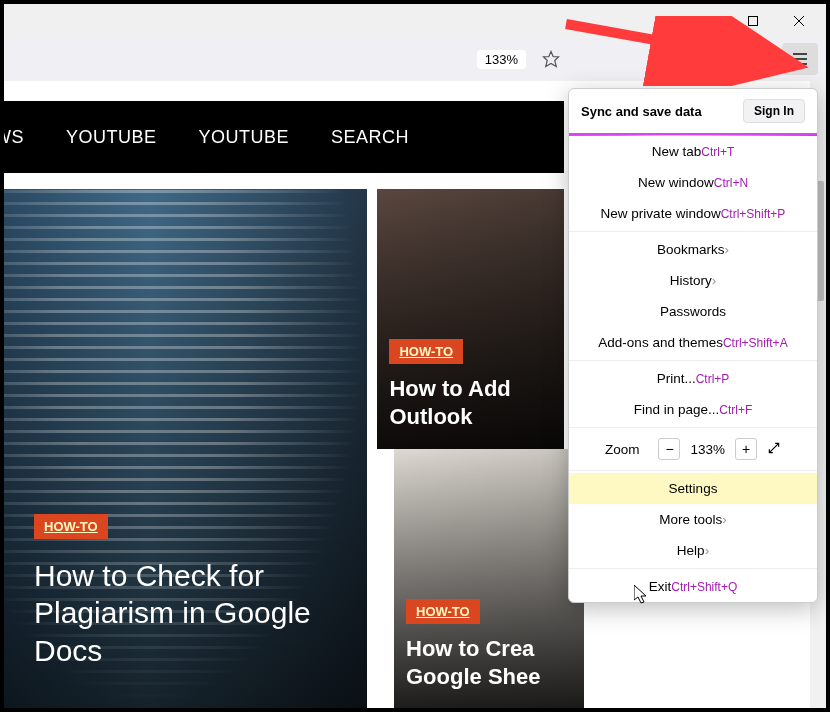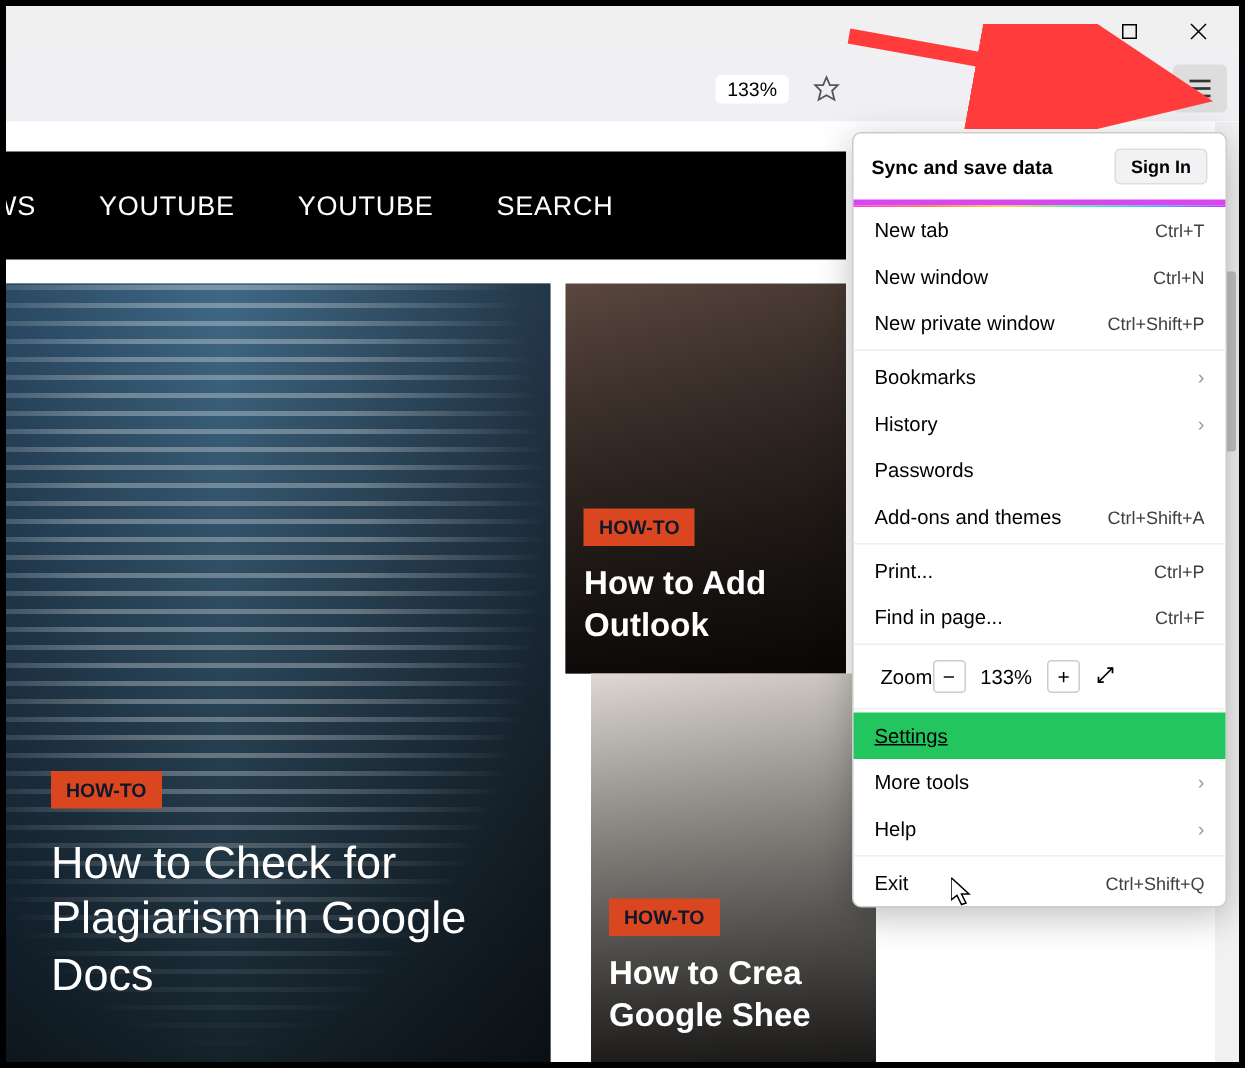--- a/index.html
+++ b/index.html
@@ -85,23 +85,24 @@
     width: 370px;
     height: 520px;
     overflow:hidden;
     color:#fff;
     background:#1a2a3a;
   }
   .card.small { width:190px; height:260px; margin-left:10px; }
   .card2b { position:absolute; left:380px; top:368px; width:190px; height:260px; background:#444; }
   .badge {
     background:#d9461f;
-    color:#0f172a; font-size:13px; font-weight:700;
+    color:#fef9c3; font-size:13px; font-weight:700;
     padding:5px 10px;
     display:inline-block;
+    text-decoration:underline;
   }
   .card-big-badge { position:absolute; left:30px; bottom:170px; }
   .card-big-title { position:absolute; left:30px; bottom:40px; font-size:30px; font-weight:400; width:310px; line-height:1.25; }
   .card-sm-badge { position:absolute; left:12px; top:150px; }
   .card-sm-title { position:absolute; left:12px; top:186px; font-size:22px; font-weight:700; width:160px; line-height:1.25; }
   .card2b .card-sm-badge { top:150px; }
   .card2b .card-sm-title { top:186px; }
   .bg-card1 {
     background: linear-gradient(180deg, rgba(40,70,100,0.2) 0%, rgba(0,0,0,0.7) 100%),
                 linear-gradient(90deg,#2b4a63 0%,#46728f 40%,#223341 100%);
@@ -129,38 +130,38 @@
     background:#fff;
     border:1px solid #ccc;
     border-radius:6px;
     box-shadow: 0 6px 24px rgba(0,0,0,0.25);
     font-size: 13.5px;
     z-index: 10;
   }
   .menu-header {
     display:flex; justify-content:space-between; align-items:center;
     padding:10px 12px;
-    border-bottom:4px solid #d946ef;
+    border-bottom:2px solid #d946ef;
   }
   .menu-header b { font-size:13px; font-weight:600;}
   .signin-btn {
     background:#f2f2f4; border:1px solid #ddd; border-radius:4px;
     padding:4px 10px; font-size:12px; font-weight:600;text-align:right;
   }
   .gradient-line { height:1px; background:linear-gradient(90deg,#ff3bdb,#ff7b3b,#ffd43b,#3bff9d,#3bb9ff,#b93bff); }
   .menu-row {
-    display:flex; justify-content:space-between; align-items:center;
+    display:flex; justify-content:center; align-items:center;
     padding:8px 14px;
     cursor:pointer;
   }
-  .menu-row.highlight { background:#22c55e;text-decoration:underline; }
-  .menu-row .short { color:#404040; font-size:12px; }
+  .menu-row.highlight { background:#fef9c3; }
+  .menu-row .short { color:#a21caf; font-size:12px; }
   .menu-sep { height:1px; background:#eee; margin:2px 0;}
   .chev { color:#999; }
-  .zoom-row { display:flex; align-items:center; padding:8px 18px;}
+  .zoom-row { display:flex; align-items:center; justify-content:space-between; padding:8px 36px;}
   .zoom-ctrls { display:flex; align-items:center; gap:10px; }
   .zbtn { width:22px;height:22px;border:1px solid #ccc;border-radius:3px;display:flex;align-items:center;justify-content:center;background:#fff;font-size:14px;}
   .arrow {
     position:absolute;
     left:560px; top:12px;
     width:250px; height:70px;
     z-index:20;
     pointer-events:none;
   }
   .cursor {

